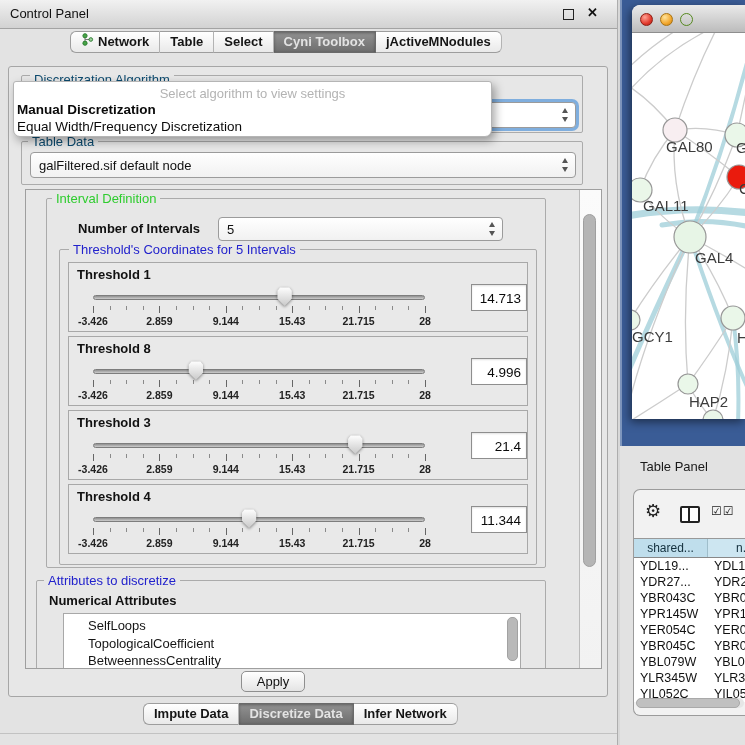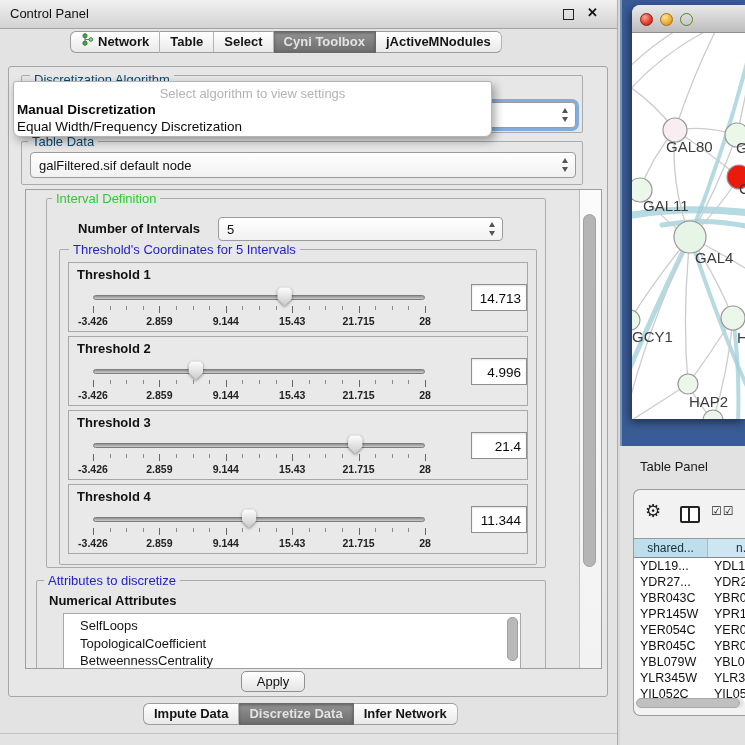--- a/index.html
+++ b/index.html
@@ -74,21 +74,21 @@
   .tick.major{height:7px;background:#666;}
   .tick.minor{height:4px;}
   .tick-label{position:absolute;top:26px;transform:translateX(-50%);font-size:10.5px;font-weight:bold;color:#222;white-space:nowrap;}
   .thr-value{position:absolute;left:402px;top:21px;width:56px;height:27px;background:#fff;border:1px solid #8e8e8e;box-shadow:inset 0 1px 2px rgba(0,0,0,.12);
              font-size:13.5px;color:#0a0a0a;text-align:right;line-height:27px;padding-right:5px;box-sizing:border-box;}
 
   .attr-group{left:10px;top:390px;width:510px;height:120px;}
   .attr-group .gtitle{left:7px;}
   .attr-label{position:absolute;left:12px;top:12px;font-size:13px;font-weight:bold;color:#111;}
   .listbox{position:absolute;left:26px;top:32px;width:458px;height:76px;background:#fff;border:1px solid #a8a8a8;box-sizing:border-box;overflow:hidden;}
-  .list-item{font-size:13px;color:#151515;line-height:17.5px;padding-left:16px;white-space:nowrap;}
+  .list-item{font-size:13px;color:#151515;line-height:17.5px;padding-left:24px;white-space:nowrap;}
   .listbox .pad{height:3px;}
   .mini-sb{position:absolute;right:2px;top:3px;width:9px;height:42px;border-radius:5px;background:#b9b9b9;border:1px solid #a2a2a2;}
 
   .vsb{position:absolute;right:0;top:0;width:21px;height:478px;background:linear-gradient(#fbfbfb,#f2f2f2);border-left:1px solid #bbb;}
   .vsb-thumb{position:absolute;left:3px;top:24px;width:13px;height:353px;border-radius:7px;background:#b5b5b5;border:1px solid #9f9f9f;box-sizing:border-box;}
 
   .apply{position:absolute;left:232px;top:604px;width:64px;height:21px;border:1px solid #8f8f8f;border-radius:5px;
          background:linear-gradient(#ffffff,#e4e4e4);font-size:13px;color:#111;font-family:"Liberation Sans",sans-serif;padding:0;}
 
   
@@ -223,21 +223,21 @@
                     <span class="tick-label" style="left: 199.2px;">15.43</span>
                     <span class="tick-label" style="left: 265.6px;">21.715</span>
                     <span class="tick-label" style="left: 332px;">28</span>
                     <div class="thumb-wrap" style="left: 184.129px;">
                       <div class="thumb"></div>
                     </div>
                   </div>
                   <div class="thr-value">14.713</div>
                 </div>
                 <div class="thr-panel">
-                  <div class="thr-label">Threshold 2</div>
+                  <div class="thr-label">Threshold 8</div>
                   <div class="thr-slider">
                     <div class="track"></div>
                     <div class="tick major" style="left: 0px;"></div>
                     <div class="tick minor" style="left: 16.6px;"></div>
                     <div class="tick minor" style="left: 33.2px;"></div>
                     <div class="tick minor" style="left: 49.8px;"></div>
                     <div class="tick major" style="left: 66.4px;"></div>
                     <div class="tick minor" style="left: 83px;"></div>
                     <div class="tick minor" style="left: 99.6px;"></div>
                     <div class="tick minor" style="left: 116.2px;"></div>

